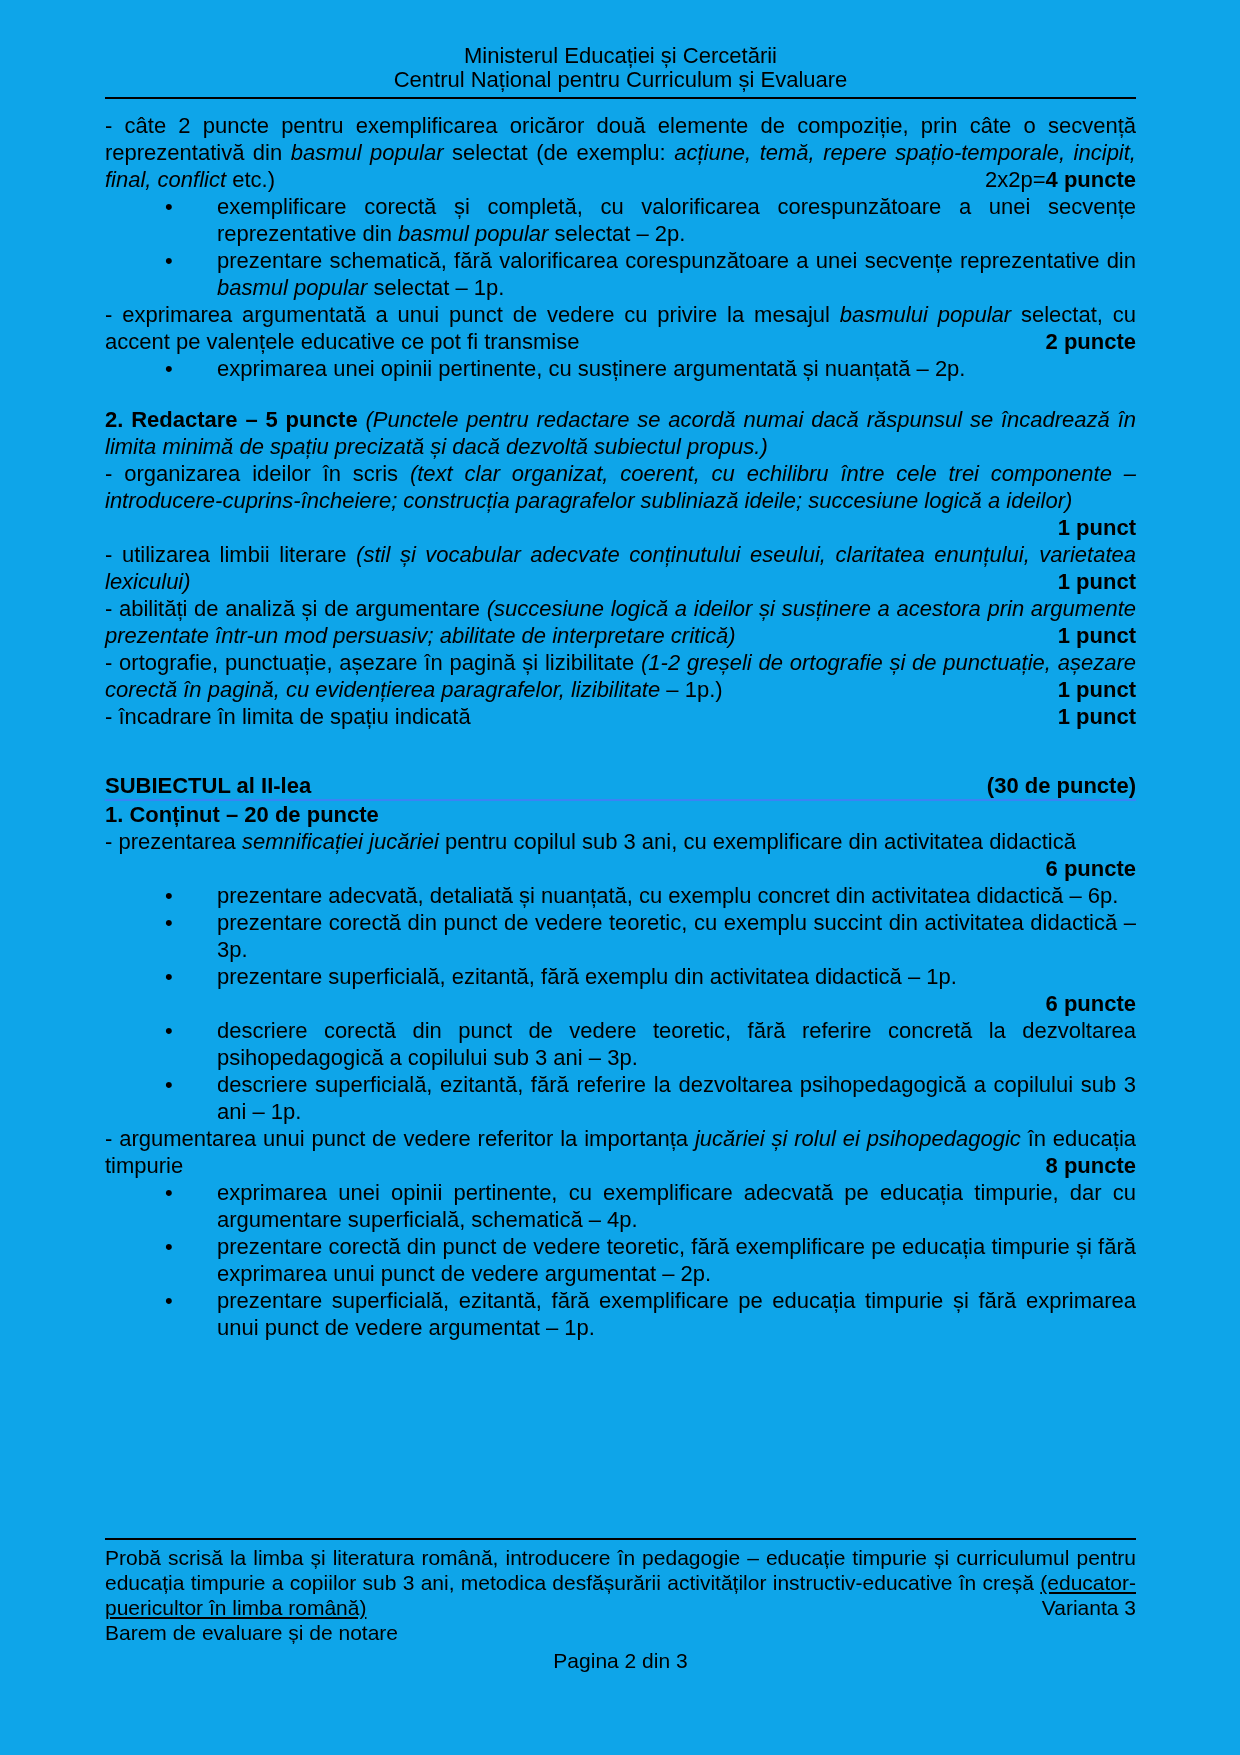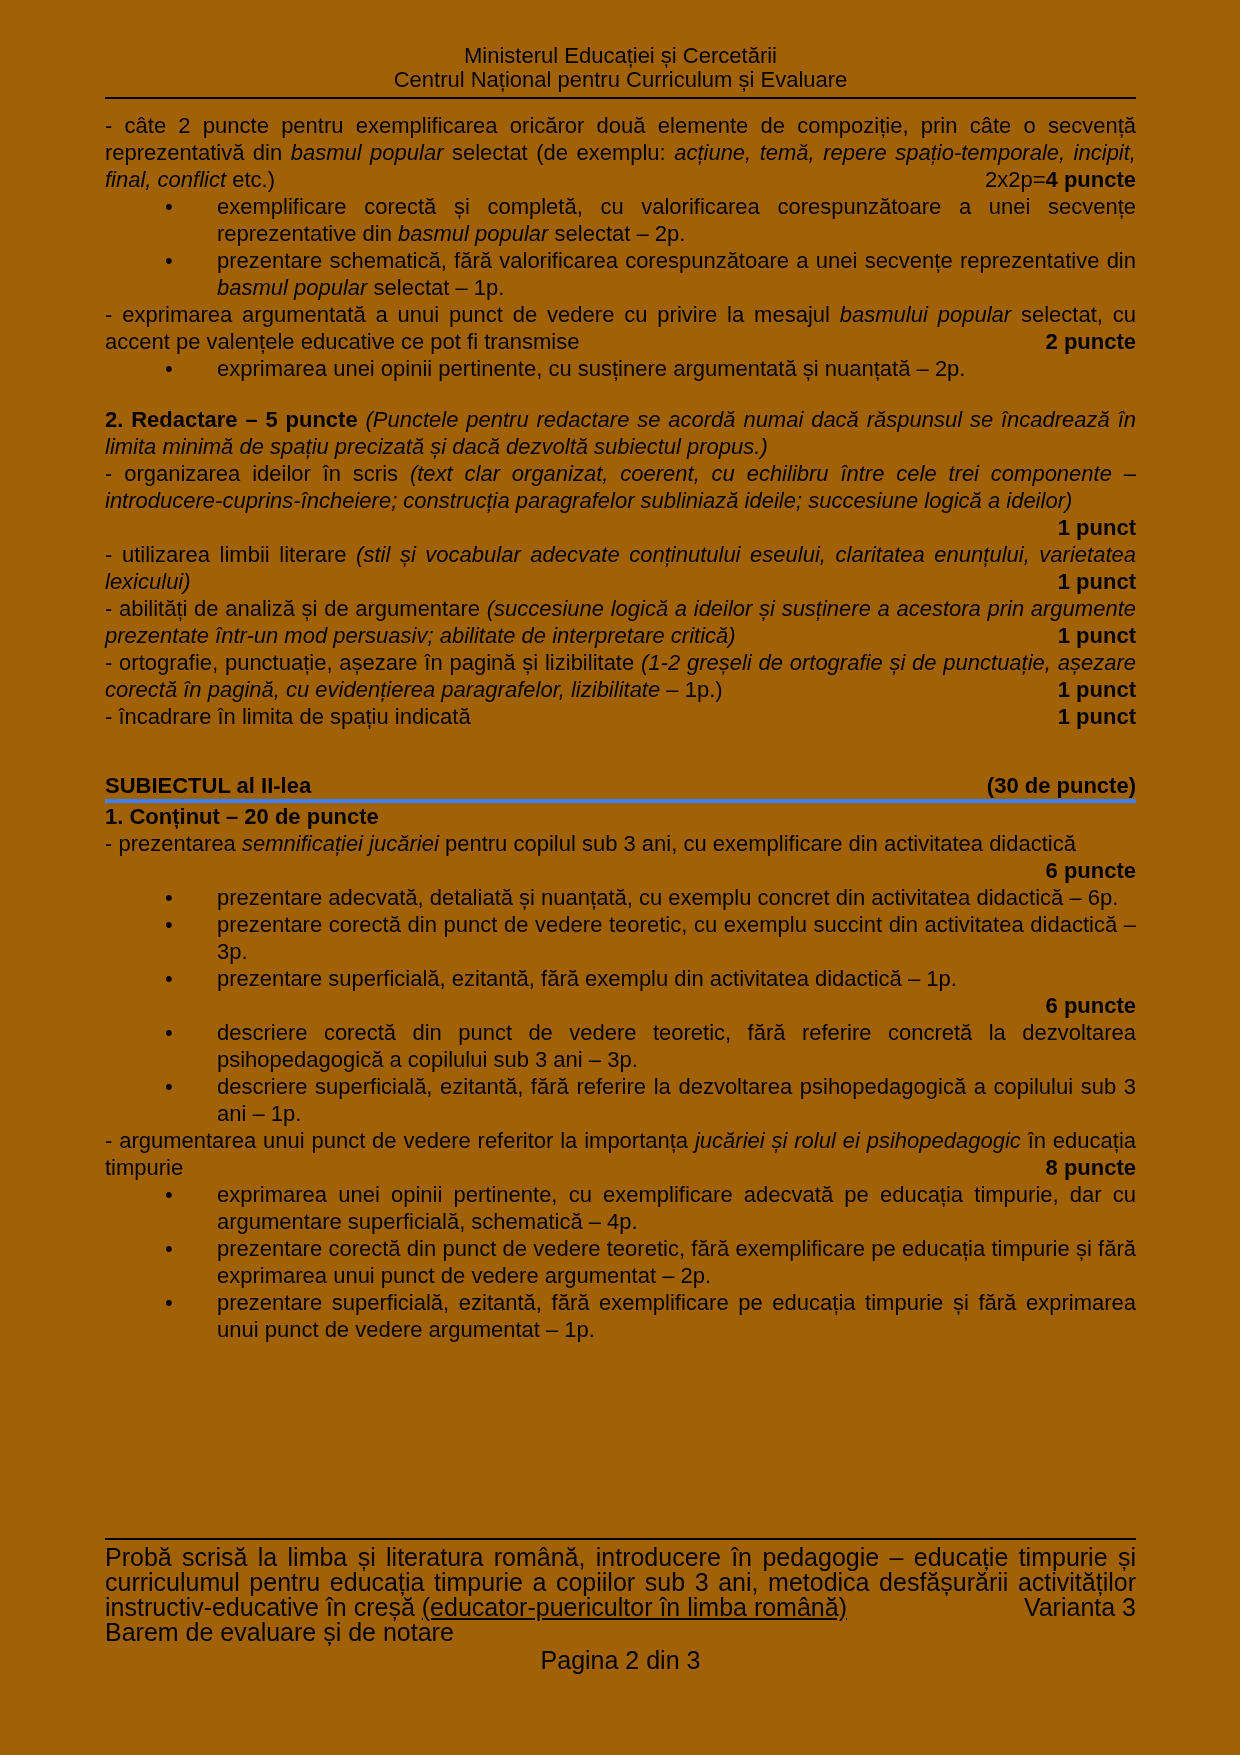--- a/index.html
+++ b/index.html
@@ -1,37 +1,37 @@
 <!DOCTYPE html>
 <html lang="ro"><head>
 <meta charset="utf-8">
 <style>
   html,body{margin:0;padding:0;background:#ffffff;}
   .page{
     width:1240px;height:1755px;box-sizing:border-box;
     padding:44px 104px 82px 105px;
-    background:#a16207;color:#000;
+    background:#0ea5e9;color:#000;
     font-family:"Liberation Sans",sans-serif;
     font-size:22px;line-height:27px;
     display:flex;flex-direction:column;position:relative;
   }
   .doc-header{text-align:center;line-height:24px;padding-bottom:5px;border-bottom:2px solid #000;margin-bottom:13px;}
   .jp{text-align:justify;}
   .pts{float:right;font-weight:bold;}
   .pfx{font-weight:normal;}
   .ptsline{text-align:right;font-weight:bold;}
   .bullet{margin-left:112px;position:relative;text-align:justify;}
   .bullet::before{content:"\2022";position:absolute;left:-52px;top:0;}
   .sp1{height:24px;}
   .sp2{height:42px;}
   .sec-title b{font-weight:bold;}
-  .sub2{display:flex;justify-content:space-between;align-items:flex-end;font-weight:bold;border-bottom:4px solid #3b82f6;}
+  .sub2{display:flex;justify-content:space-between;align-items:flex-end;font-weight:bold;border-bottom:2px solid #3b82f6;}
   .bold{font-weight:bold;}
   i{font-style:italic;}
-  .footer{margin-top:auto;border-top:2px solid #000;padding-top:5px;font-size:25px;line-height:25px;}
+  .footer{margin-top:auto;border-top:2px solid #000;padding-top:5px;font-size:21px;line-height:25px;}
   .footer .desc{text-align:justify;}
   .u{text-decoration:underline;}
   .fright{float:right;}
   .center{text-align:center;margin-top:3px;}
 </style>
 </head>
 <body>
 
 <div class="page">
 

